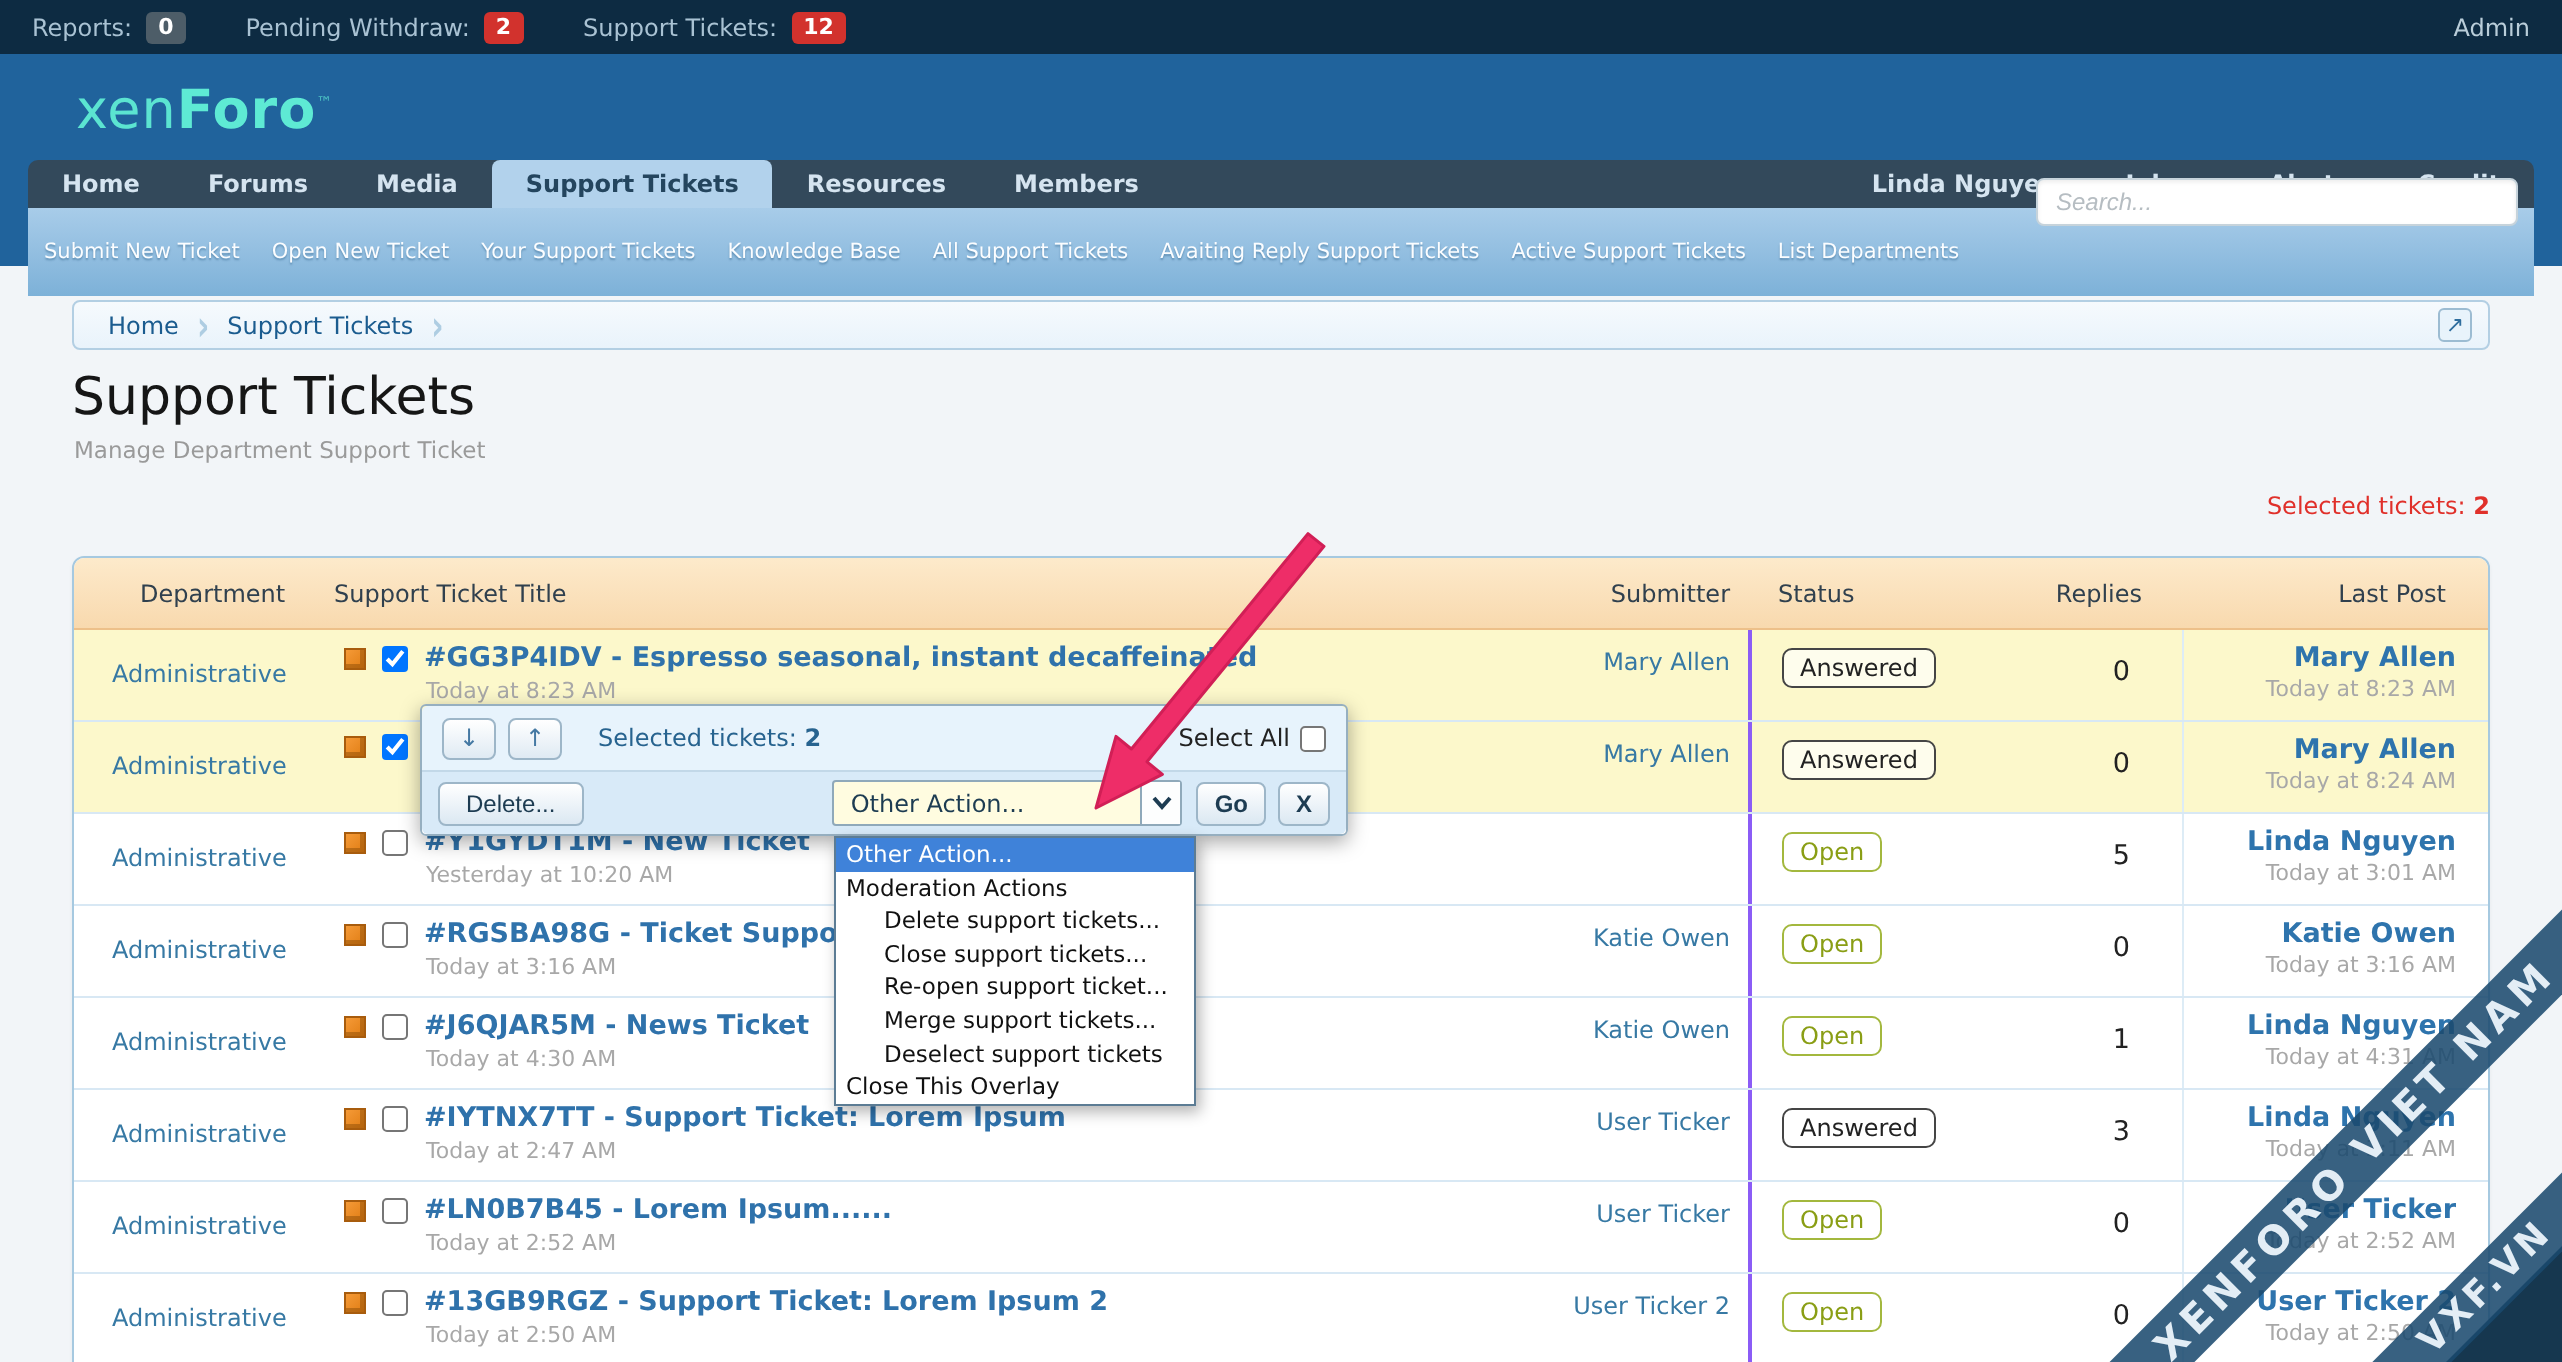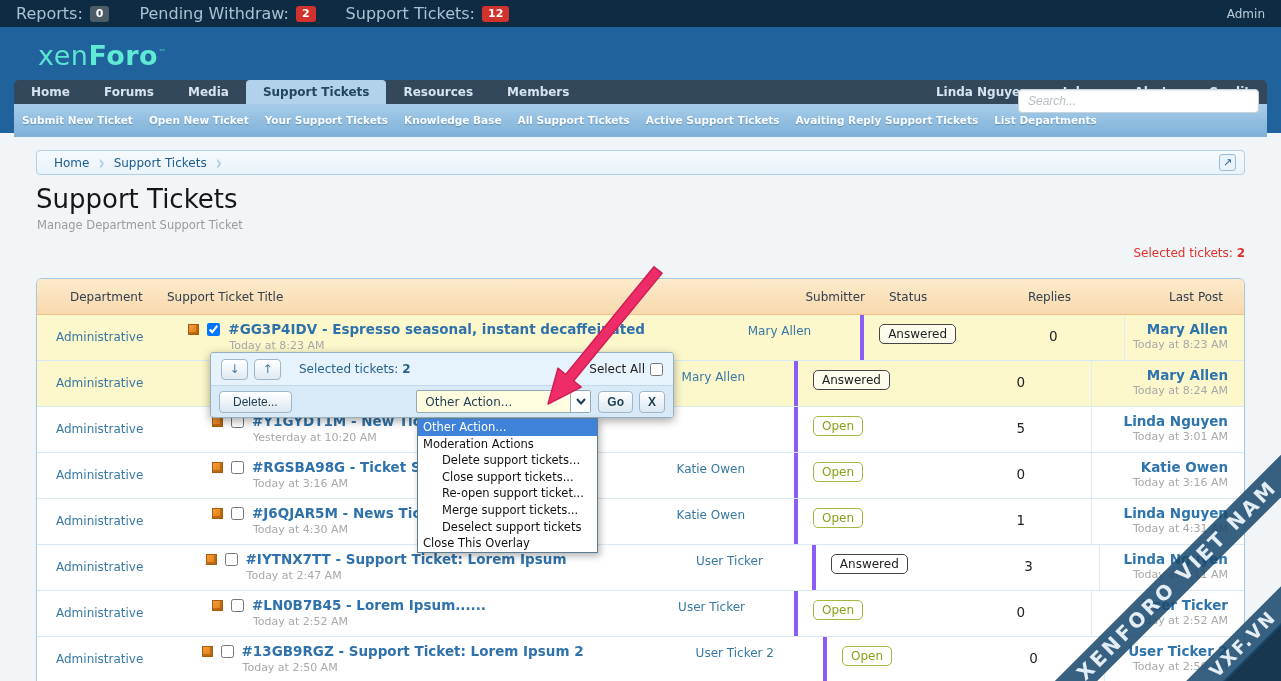--- a/index.html
+++ b/index.html
@@ -3,39 +3,39 @@
 <meta charset="utf-8">
 <style>
   * { margin:0; padding:0; box-sizing:border-box; }
   html,body { width:1281px; height:681px; }
   body { font-family:"DejaVu Sans","Liberation Sans",sans-serif; background:#f2f5f8; overflow:hidden; position:relative; }
   .stage { position:absolute; inset:0; overflow:hidden; }
 
   
   .adminbar { position:absolute; left:0; top:0; width:1281px; height:27px; background:#0d2b42; display:flex; align-items:center; padding:0 16px; gap:30px; }
   .ab-item { display:flex; align-items:center; gap:7px; cursor:pointer; }
-  .ab-label { color:#a9c2d3; font-size:16px; }
+  .ab-label { color:#a9c2d3; font-size:12px; }
   .ab-badge { color:#fff; font-size:11px; font-weight:bold; padding:1px 6px; border-radius:3px; line-height:14px; }
   .ab-badge.gray { background:#4d5d68; }
   .ab-badge.red { background:#d2322d; }
   .ab-right { margin-left:auto; color:#b9cdd9; font-size:12px; cursor:pointer; }
 
   
   .header { position:absolute; left:0; top:27px; width:1281px; height:106px; background:#20639c; }
   .logo { position:absolute; left:38px; top:13px; color:#5eead4; font-size:27px; letter-spacing:.5px; cursor:pointer; }
   .logo .lt { font-weight:normal; opacity:.96; }
   .logo .bd { font-weight:bold; }
   .logo sup { font-size:8px; opacity:.7; }
 
   .tabstrip { position:absolute; left:14px; right:14px; top:53px; height:24px; background:#33495b; border-radius:5px 5px 0 0; display:flex; align-items:stretch; }
   .tab { display:flex; align-items:center; padding:0 17px; color:#d5e4f0; font-size:12px; font-weight:bold; cursor:pointer; white-space:nowrap; }
   .tab.active { background:#b2d2ec; color:#24455e; border-radius:4px 4px 0 0; }
   .tabs-right { margin-left:auto; display:flex; }
 
-  .subnav { position:absolute; left:14px; right:14px; top:77px; height:33px; background:linear-gradient(#a8cce9,#7db1d8); display:flex; align-items:center; overflow:hidden; padding-right:255px;font-weight:bold; }
+  .subnav { position:absolute; left:14px; right:14px; top:77px; height:44px; background:linear-gradient(#a8cce9,#7db1d8); display:flex; align-items:center; overflow:hidden; padding-right:255px; }
   .subnav-item { padding:0 8px; color:#fbfdff; font-size:10.5px; line-height:29px; text-shadow:0 1px 1px rgba(10,60,100,.35); cursor:pointer; white-space:nowrap; }
   .searchbox { position:absolute; right:22px; top:89px; width:241px; height:24px; background:#fff; border:1px solid #c6d3db; border-radius:4px; font-size:12px; font-style:italic; color:#555; padding:0 9px; box-shadow:inset 0 1px 2px rgba(0,0,0,.08); }
   .searchbox::placeholder { color:#b6bdc2; font-style:italic; }
 
   
   .breadcrumb { position:absolute; left:36px; right:36px; top:150px; height:25px; background:linear-gradient(#f6fafd,#e9f3fb); border:1px solid #b3cfe3; border-radius:4px; display:flex; align-items:center; padding:0 8px; }
   .crumb { display:flex; align-items:center; }
   .crumb a { color:#1b5c8f; font-size:12px; text-decoration:none; padding:0 9px; cursor:pointer; }
   .crumb .chev { color:#aecde2; font-size:15px; font-weight:bold; transform:scaleY(1.4); }
   .bc-ext { margin-left:auto; width:17px; height:17px; border:1px solid #9cbcd2; border-radius:3px; background:#e8f3fb; color:#2f6e9e; font-size:11px; line-height:15px; text-align:center; cursor:pointer; }
@@ -54,30 +54,30 @@
   .c-sub { width:175px; text-align:right; }
   .c-status { width:110px; }
   .c-rep { width:107px; text-align:right; }
   .c-last { width:153px; text-align:right; }
   .thead .c-dept { padding-left:33px; }
   .thead .c-status { padding-left:15px; }
   .thead .c-rep { padding-right:20px; }
   .thead .c-sub { padding-right:9px; }
   .thead .c-last { padding-right:21px; }
 
-  .trow { height:46px; display:flex; border-bottom:1px solid #d8e8f4; background:#fff;gap:40px; }
+  .trow { height:46px; display:flex; border-bottom:1px solid #d8e8f4; background:#fff; }
   .trow.selected { background:#fcf8cb; }
   .trow .c-dept { padding:15px 0 0 19px; font-size:12px; color:#3779a4; cursor:pointer; }
   .line1 { display:flex; align-items:center; gap:8px; padding-top:6px; }
   .ticket-icon { width:11px; height:11px; background:linear-gradient(135deg,#f59a37,#e07d14); border:1px solid #a85c0d; box-shadow:inset -2px -2px 0 rgba(130,70,5,.45); display:inline-block; margin-left:5px; }
   .row-check { width:13px; height:13px; cursor:pointer; }
   .t-link { font-size:13.5px; font-weight:bold; color:#2f72ab; text-decoration:none; cursor:pointer; white-space:nowrap; }
   .t-date { margin-left:46px; margin-top:2px; font-size:11px; color:#a8a8a8; }
   .trow .c-sub { padding:9px 9px 0 0; font-size:12px; color:#3779a4; cursor:pointer; }
-  .trow .c-status { padding:8px 0 0 15px; border-left:4px solid #8b5cf6; }
+  .trow .c-status { padding:8px 0 0 15px; border-left:2px solid #8b5cf6; }
   .badge { display:inline-block; padding:2px 8px; border-radius:5px; font-size:12px; background:rgba(255,255,255,.65); }
   .badge.answered { border:1px solid #454545; color:#222; }
   .badge.open { border:1px solid #a3b83e; color:#8a9e15; }
   .trow .c-rep { padding:13px 26px 0 0; font-size:13.5px; color:#222; }
   .trow .c-last { padding:6px 16px 0 0; border-left:1px solid #ddecf6; }
   .lp-name { font-size:13.5px; font-weight:bold; color:#2e74ad; cursor:pointer; white-space:nowrap; }
   .lp-date { font-size:11px; color:#a8a8a8; margin-top:1px; }
 
   
   .overlay { position:absolute; left:210px; top:352px; width:464px; height:66px; border:1px solid #96afc0; border-radius:3px; box-shadow:0 3px 10px rgba(0,0,0,.35); z-index:20; }
@@ -187,23 +187,23 @@
         <div class="subnav-item">Submit New Ticket</div>
 
         <div class="subnav-item">Open New Ticket</div>
 
         <div class="subnav-item">Your Support Tickets</div>
 
         <div class="subnav-item">Knowledge Base</div>
 
         <div class="subnav-item">All Support Tickets</div>
 
+        <div class="subnav-item">Avaiting Reply Support Tickets</div>
+
         <div class="subnav-item">Active Support Tickets</div>
-
-        <div class="subnav-item">Avaiting Reply Support Tickets</div>
 
         <div class="subnav-item">List Departments</div>
 
     </div>
   </div>
   <input class="searchbox" type="text" placeholder="Search..." style="">
 
   <div class="breadcrumb">
 
       <div class="crumb">

